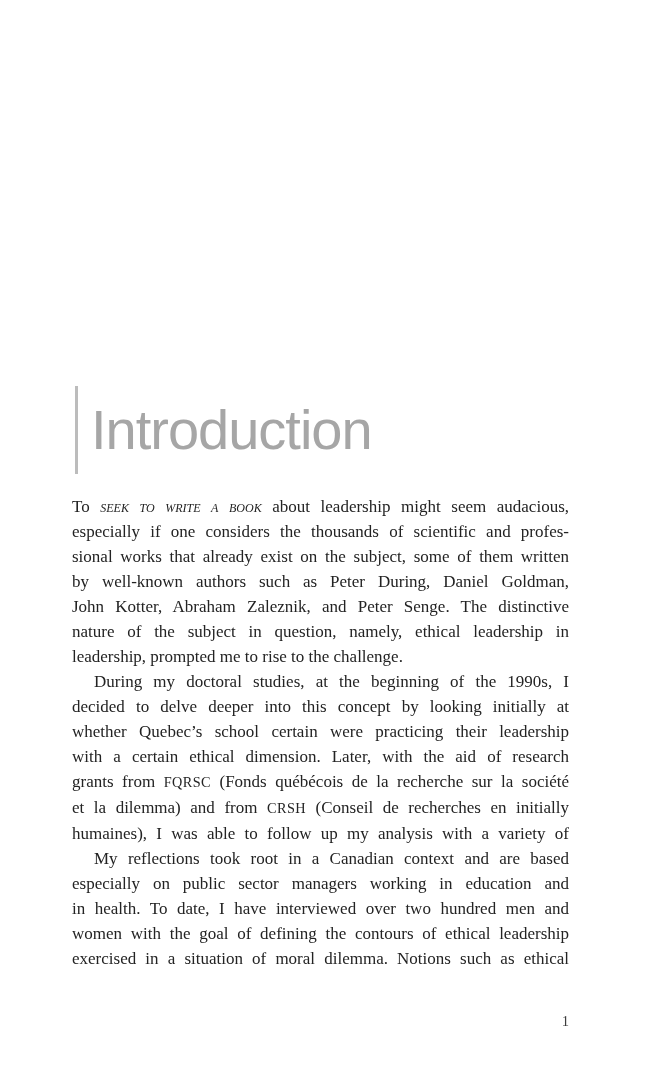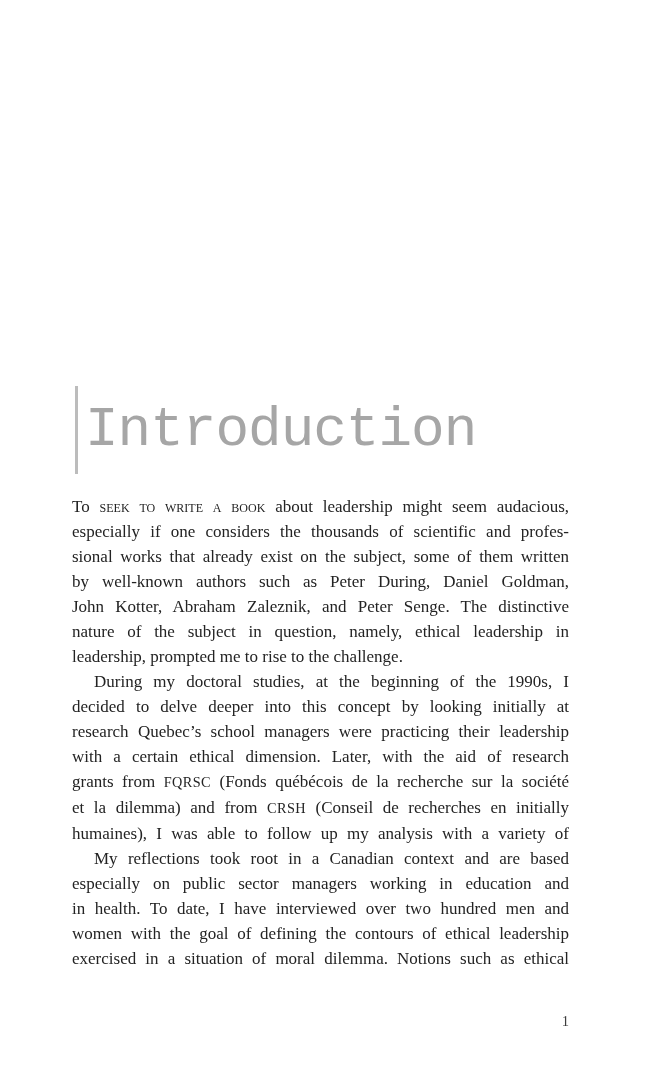--- a/index.html
+++ b/index.html
@@ -17,22 +17,22 @@
     display: flex;
     align-items: flex-start;
   }
   .title-rule {
     width: 3px;
     height: 88px;
     margin-left: 3px;
     background: #bcbcbc;
   }
   .chapter-title {
-    margin: 0 0 0 7px;
-    font-family: Liberation Mono, monospace;
+    margin: 0 0 0 13px;
+    font-family: Liberation Sans, sans-serif;
     font-weight: 400;
     font-size: 56px;
     line-height: 88px;
     letter-spacing: -1px;
     color: #a6a6a6;
   }
   .body-text {
     position: absolute;
     top: 494px;
     left: 72px;
@@ -46,21 +46,21 @@
     text-align: justify;
     text-align-last: justify;
     white-space: nowrap;
   }
   .line.para-last {
     text-align-last: left;
   }
   .line.indent {
     text-indent: 22px;
   }
-  .sc { font-variant: small-caps; }
+  .sc { font-variant: small-caps; font-style: italic; }
   .ac { font-size: 0.84em; letter-spacing: 0.03em; margin-top: 12px; }
   .page-footer {
     position: absolute;
     top: 1013px;
     left: 72px;
     width: 497px;
     text-align: right;
     font-family: "Liberation Serif", "DejaVu Serif", serif;
     font-size: 14.5px;
     color: #3c3c3c;
@@ -82,21 +82,21 @@
         <div class="line"><span>especially if one considers the thousands of scientific and profes-</span></div>
         <div class="line"><span>sional works that already exist on the subject, some of them written</span></div>
         <div class="line"><span>by well-known authors such as Peter During, Daniel Goldman,</span></div>
         <div class="line"><span>John Kotter, Abraham Zaleznik, and Peter Senge. The distinctive</span></div>
         <div class="line"><span>nature of the subject in question, namely, ethical leadership in</span></div>
         <div class="line para-last"><span>leadership, prompted me to rise to the challenge.</span></div>
       </div>
       <div class="paragraph">
         <div class="line indent"><span>During my doctoral studies, at the beginning of the 1990s, I</span></div>
         <div class="line"><span>decided to delve deeper into this concept by looking initially at</span></div>
-        <div class="line"><span>research Quebec’s school managers were practicing their leadership</span></div>
+        <div class="line"><span>whether Quebec’s school certain were practicing their leadership</span></div>
         <div class="line"><span>with a certain ethical dimension. Later, with the aid of research</span></div>
         <div class="line"><span>grants from </span><span class="ac">FQRSC</span><span> (Fonds québécois de la recherche sur la société</span></div>
         <div class="line"><span>et la dilemma) and from </span><span class="ac">CRSH</span><span> (Conseil de recherches en initially</span></div>
         <div class="line"><span>humaines), I was able to follow up my analysis with a variety of</span></div>
       </div>
       <div class="paragraph">
         <div class="line indent"><span>My reflections took root in a Canadian context and are based</span></div>
         <div class="line"><span>especially on public sector managers working in education and</span></div>
         <div class="line"><span>in health. To date, I have interviewed over two hundred men and</span></div>
         <div class="line"><span>women with the goal of defining the contours of ethical leadership</span></div>

